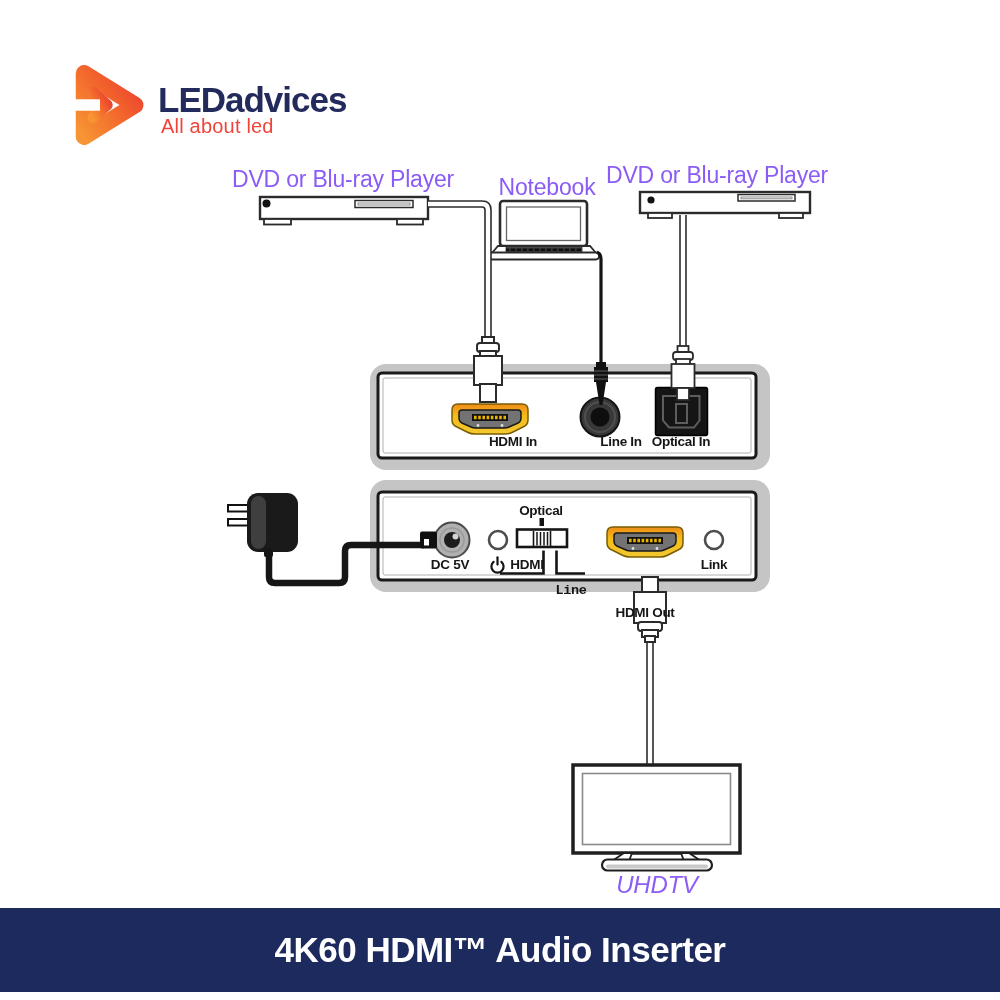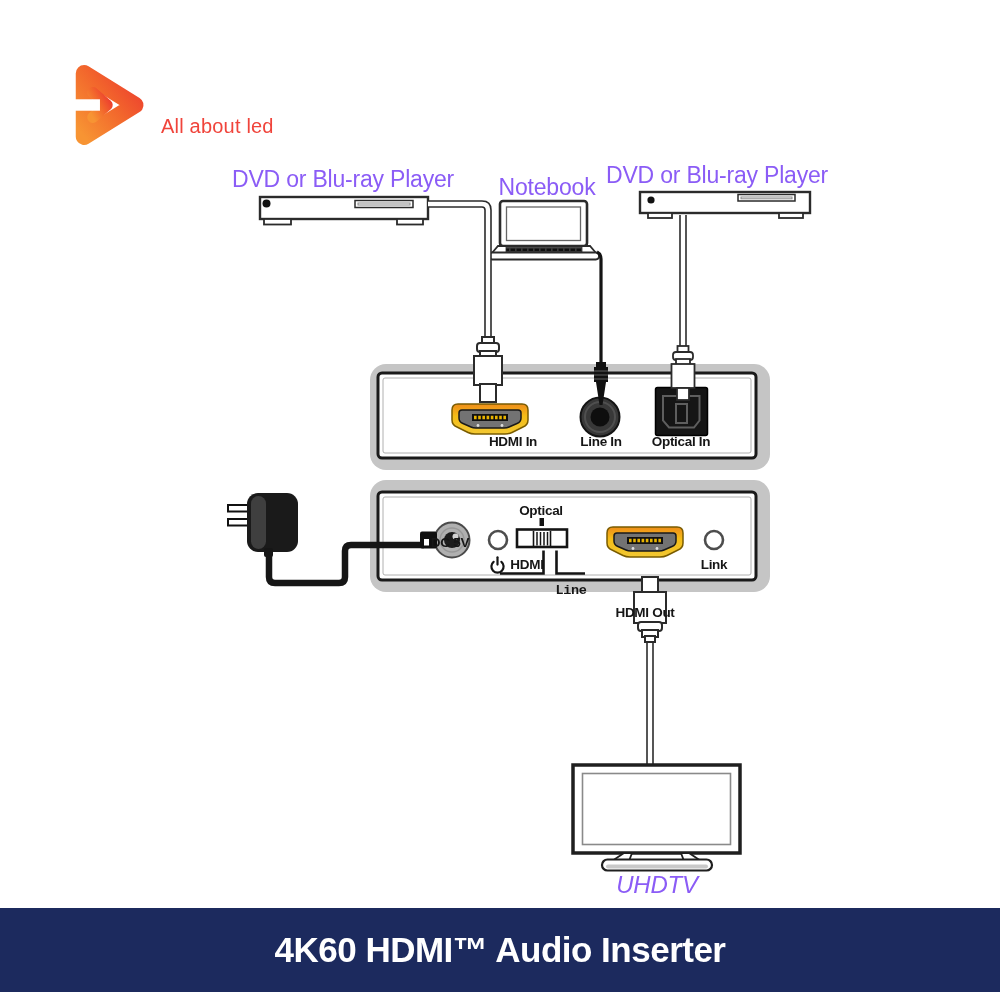--- a/index.html
+++ b/index.html
@@ -27,20 +27,21 @@
         <linearGradient id="lg" x1="0" y1="1" x2="1" y2="0">
           <stop offset="0" stop-color="#F79433"></stop>
           <stop offset="0.55" stop-color="#F2652C"></stop>
           <stop offset="1" stop-color="#EC3C2F"></stop>
         </linearGradient>
       </defs>
       <path d="M 24,14 L 82,50 L 24,86 Z" fill="none" stroke="url(#lg)" stroke-width="19" stroke-linejoin="round"></path>
       <path d="M 34,36 L 50,50 L 34,64" fill="none" stroke="url(#lg)" stroke-width="13" stroke-linecap="round" stroke-linejoin="round"></path>
       <rect x="-2" y="43.5" width="44" height="13" fill="#ffffff"></rect>
     </svg>
+    <div class="abs logo-brand" style="left:95px;top:23px;">LEDadvices</div>
     <div class="abs logo-tagline" style="left:98px;top:57px;">All about led</div>
   </div>
 
   <svg class="abs" style="left:0;top:0;" width="1000" height="1000" viewBox="0 0 1000 1000">
     <defs>
       <linearGradient id="goldGrad" x1="0" y1="0" x2="0" y2="1">
         <stop offset="0" stop-color="#ee8c1a"></stop>
         <stop offset="0.4" stop-color="#f5bd17"></stop>
         <stop offset="1" stop-color="#f2c833"></stop>
       </linearGradient>
@@ -198,24 +199,24 @@
       <rect x="602" y="859.5" width="110" height="11" rx="5.5" fill="#ffffff" stroke="#1f1f1f" stroke-width="2.2"></rect>
       <rect x="606" y="864.5" width="102" height="4" rx="2" fill="#c9c9c9"></rect>
     </g>
   </svg>
 
   <div class="abs cx device-label" style="left:343px;top:166px;">DVD or Blu-ray Player</div>
   <div class="abs cx device-label" style="left:547px;top:174px;">Notebook</div>
   <div class="abs cx device-label" style="left:717px;top:162px;">DVD or Blu-ray Player</div>
 
   <div class="abs cx port-label" style="left:491px;top:434px;padding-left:44px;">HDMI In</div>
-  <div class="abs cx port-label" style="left:601px;top:434px;">Line In</div>
+  <div class="abs cx port-label" style="left:621px;top:434px;">Line In</div>
   <div class="abs cx port-label" style="left:681px;top:434px;">Optical In</div>
 
-  <div class="abs cx port-label" style="left:450px;top:535px;">DC 5V</div>
+  <div class="abs cx port-label" style="left:450px;top:557px;">DC 5V</div>
   <div class="abs cx port-label" style="left:541px;top:503px;">Optical</div>
   <div class="abs cx port-label" style="left:527px;top:557px;">HDMI</div>
   <div class="abs cx port-label" style="left:571px;top:583px;font-family:Liberation Mono, monospace;">Line</div>
   <div class="abs cx port-label" style="left:645px;top:557px;margin-top:48px;">HDMI Out</div>
   <div class="abs cx port-label" style="left:714px;top:557px;">Link</div>
 
   <div class="abs cx device-label" style="left:657px;top:871px;font-size:24px;font-style:italic;">UHDTV</div>
 
   <div class="banner">
     <div class="banner-title">4K60 HDMI™ Audio Inserter</div>

